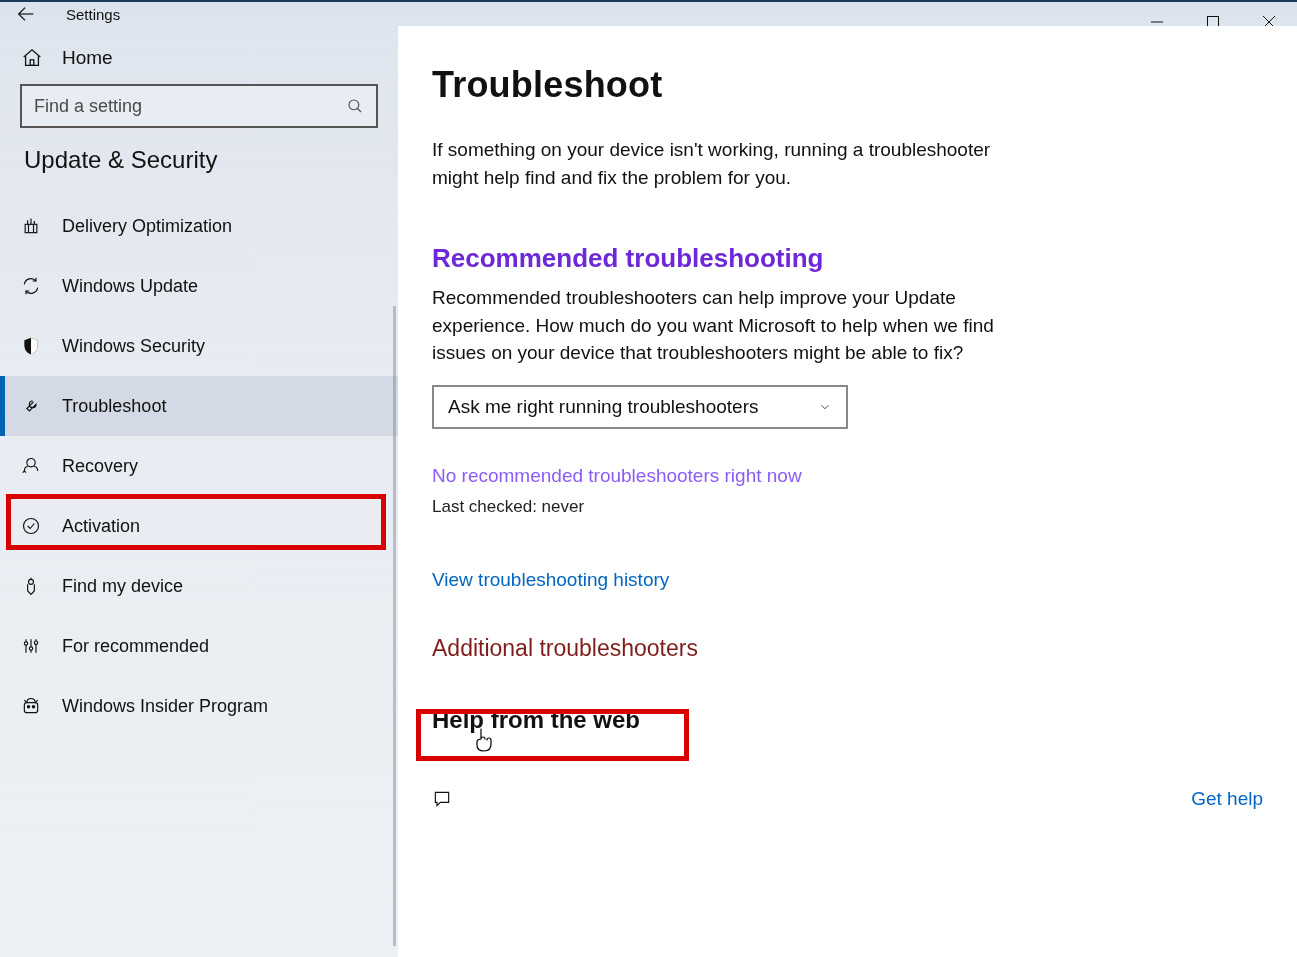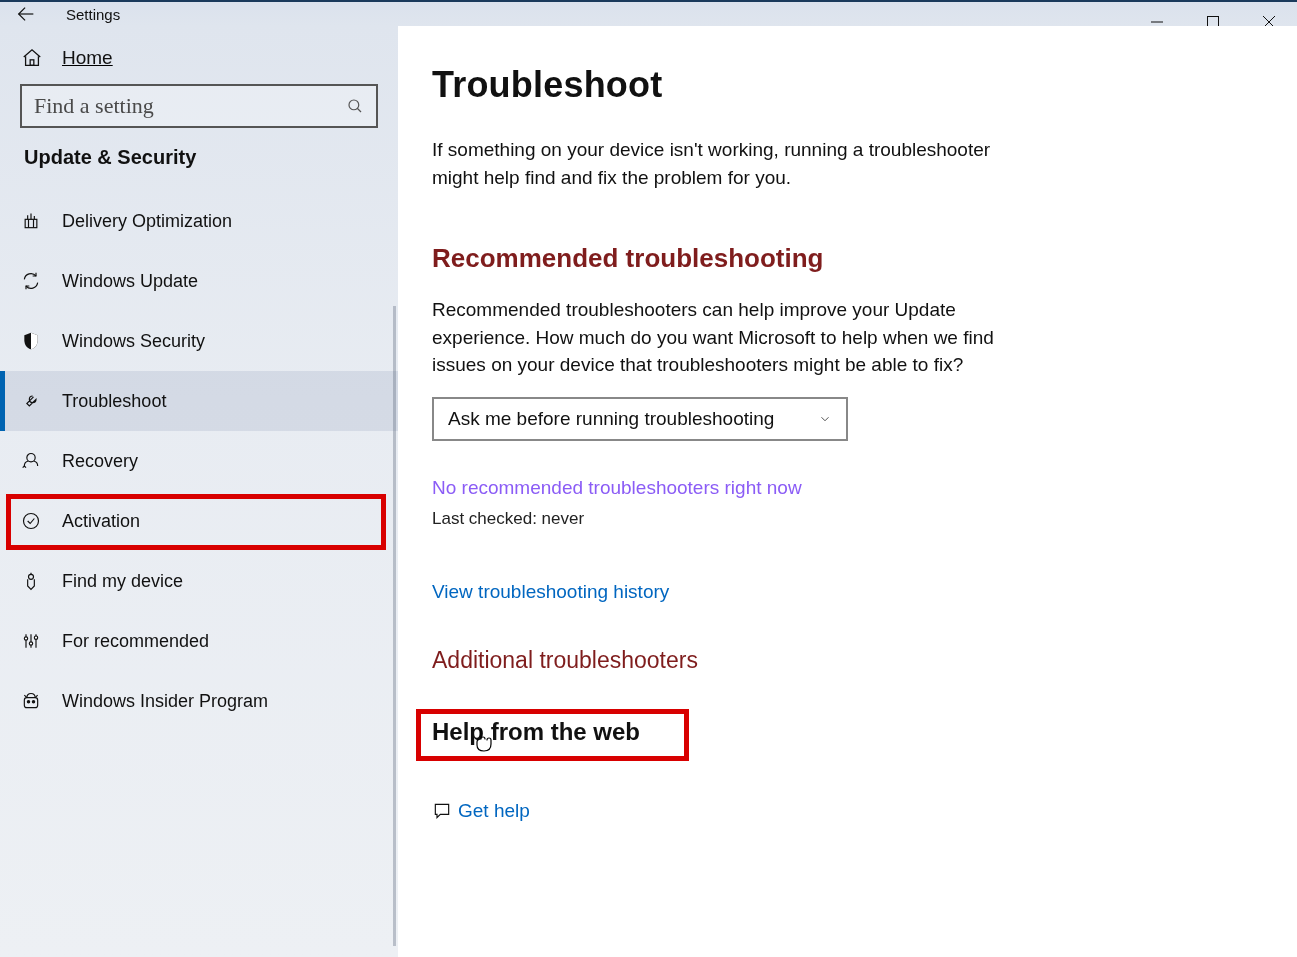--- a/index.html
+++ b/index.html
@@ -43,42 +43,40 @@
     width: 398px;
     background: linear-gradient(to bottom, #dfe5ee 0%, #e8ecf2 40%, #edf0f4 100%);
     padding-top: 10px;
     position: relative;
   }
   .home-row {
     display:flex; align-items:center;
     padding: 10px 20px 14px 20px;
     gap: 18px;
     cursor:pointer;
-    text-decoration:underline;
   }
   .home-row .icon { width:24px; height:24px; display:flex; align-items:center; justify-content:center; }
   .home-row .label { font-size:19px; color:#111; }
   .search-wrap { padding: 0 20px 18px 20px; }
   .search {
     position:relative;
     border: 2px solid #555;
     background: rgba(255,255,255,0.25);
     height: 44px;
     display:flex; align-items:center;
   }
   .search input {
     border:none; background:transparent; outline:none;
-    font-size:22px; padding: 0 42px 0 12px; width:100%;
+    font-size:18px; padding: 0 42px 0 12px; width:100%;
     color:#333;
-    font-family:Liberation Serif, serif;
   }
   .search input::placeholder { color:#4a4a4a; }
   .search .sicon { position:absolute; right:12px; top:50%; transform:translateY(-50%); color:#555; }
   .section-title {
-    padding: 0 24px 22px 24px; font-size:20px; font-weight:700; color:#111;
+    padding: 0 24px 22px 24px; font-size:24px; font-weight:400; color:#111;
   }
   .nav { position:relative; }
   .nav-item {
     display:flex; align-items:center;
     padding: 0 20px;
     height: 60px;
     gap: 20px;
     cursor:pointer;
     color:#111;
   }
@@ -95,40 +93,40 @@
     position:absolute; right:2px; top:280px; width:3px; height:640px;
     background: rgba(90,100,120,0.35);
   }
   
   .main {
     flex:1; background:#fff; padding: 38px 34px 0 34px; overflow-y:auto;
     position:relative;
   }
   .page-title { font-size:36px; font-weight:600; letter-spacing:0.2px; color:#111; margin-bottom:30px; }
   .lead { font-size:19px; color:#111; line-height:1.45; max-width:570px; margin-bottom:52px; }
-  .h2 { font-size:26px; font-weight:600; color:#7f1d1d; margin-bottom:22px; }
+  .h2 { font-size:26px; font-weight:600; color:#6d28d9; margin-bottom:10px; }
   .h3 { font-size:24px; font-weight:600; color:#111; margin-bottom:22px; }
   .para { font-size:19px; color:#111; line-height:1.45; max-width:570px; margin-bottom:18px; }
   .select {
     border: 2px solid #888;
     height: 44px;
     width: 416px;
     display:flex; align-items:center; justify-content:space-between;
     padding: 0 14px;
     font-size:19px; color:#111;
     background:#fff;
     cursor:pointer;
     margin-bottom: 36px;
   }
   .status { font-size:19px; color:#8b5cf6; margin-bottom:10px; }
   .substatus { font-size:17px; color:#222; margin-bottom:52px; }
   .link { font-size:19px; color:#0066c0; cursor:pointer; display:inline-block; }
   .link-gray { font-size:23px; color:#7f1d1d; cursor:pointer; display:inline-block; }
   .spacer { height: 44px; }
-  .gethelp { display:flex; align-items:center; gap:6px; margin-top:54px; color:#0066c0; font-size:19px; cursor:pointer; }
+  .gethelp { display:flex; align-items:center; gap:6px; margin-top:54px; color:#0066c0; font-size:19px; cursor:pointer;justify-content:space-between; }
 
   
   .hl {
     position:absolute;
     border: 5px solid #d80000;
     pointer-events:none;
     z-index: 80;
   }
   
   .cursor {
@@ -298,21 +296,21 @@
     </div>
 
     <div class="main">
       <div class="page-title">Troubleshoot</div>
       <div class="lead">If something on your device isn't working, running a troubleshooter might help find and fix the problem for you.</div>
 
       <div class="h2">Recommended troubleshooting</div>
       <div class="para">Recommended troubleshooters can help improve your Update experience. How much do you want Microsoft to help when we find issues on your device that troubleshooters might be able to fix?</div>
 
       <div class="select">
-        <span>Ask me before running troubleshooting</span>
+        <span>Ask me right running troubleshooters</span>
         <span>
           <svg width="14" height="14" viewBox="0 0 24 24" fill="none" stroke="#444" stroke-width="1.6">
               <polyline points="6 9 12 15 18 9"></polyline>
             </svg>
         </span>
       </div>
 
       <div class="status">No recommended troubleshooters right now</div>
       <div class="substatus">Last checked: never</div>
 

